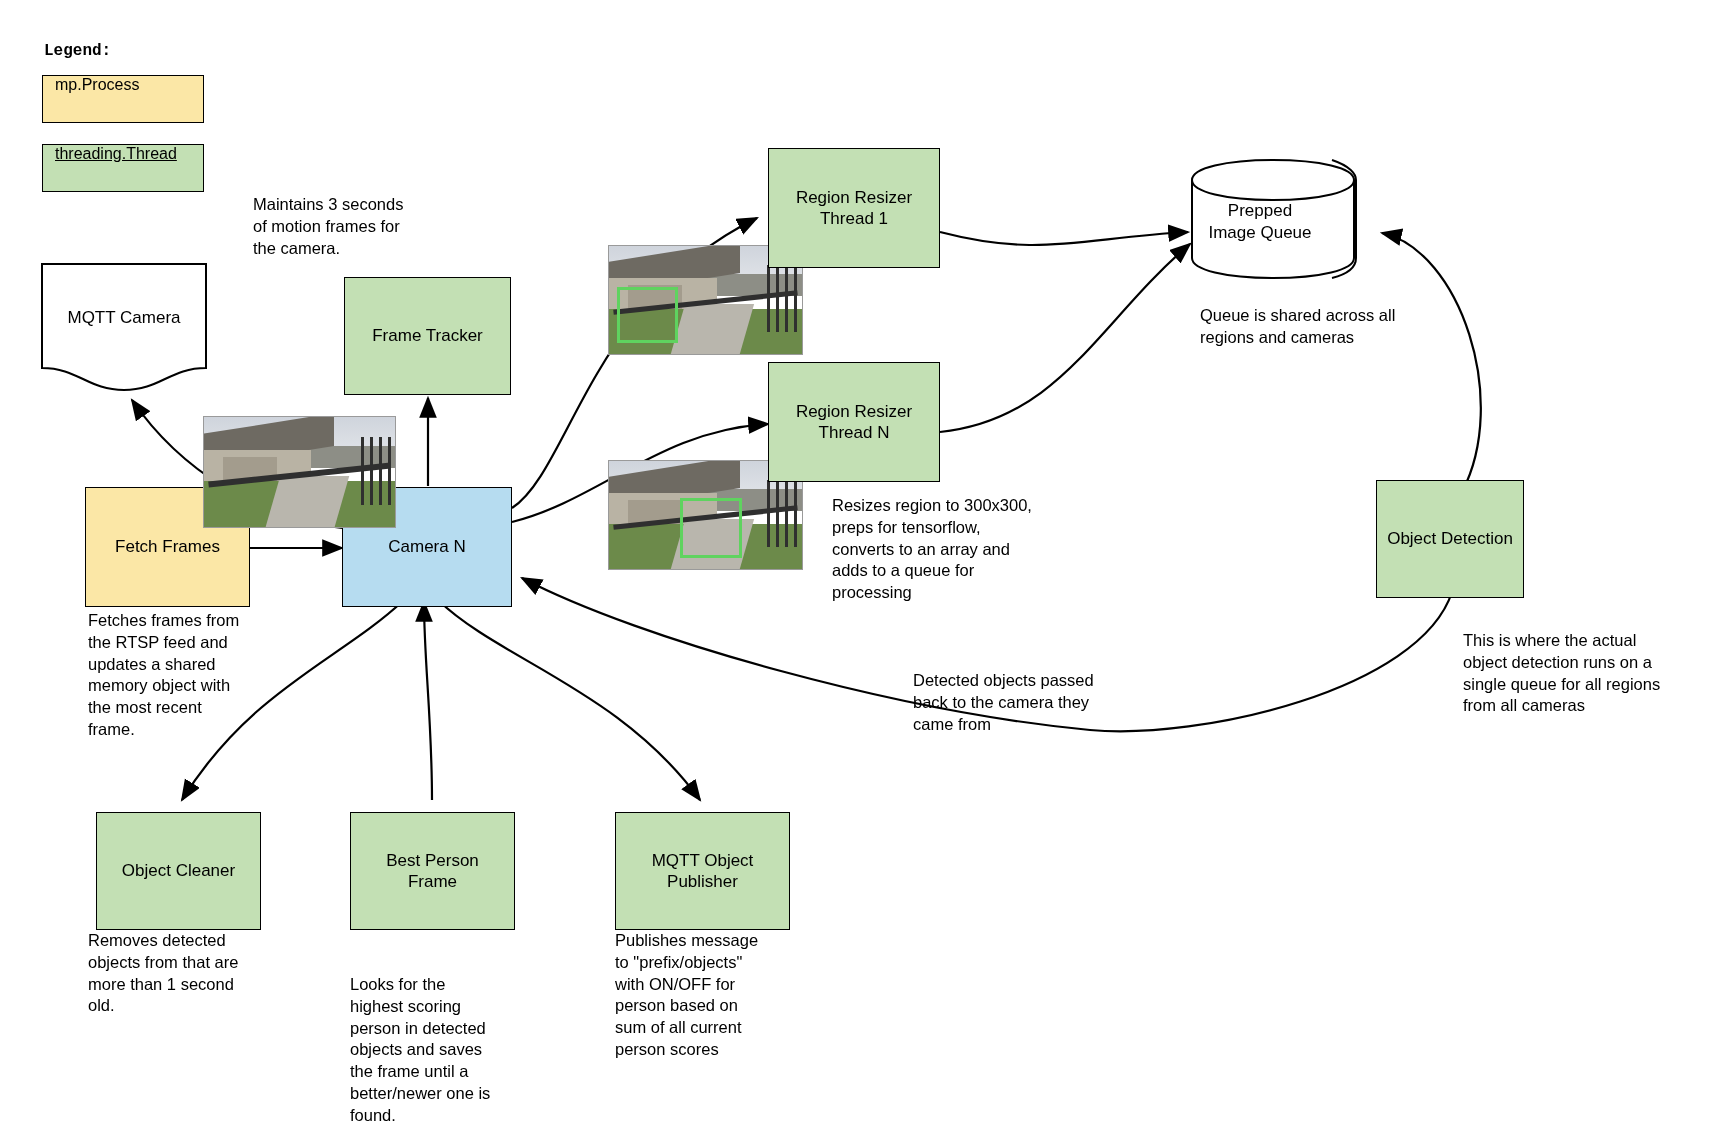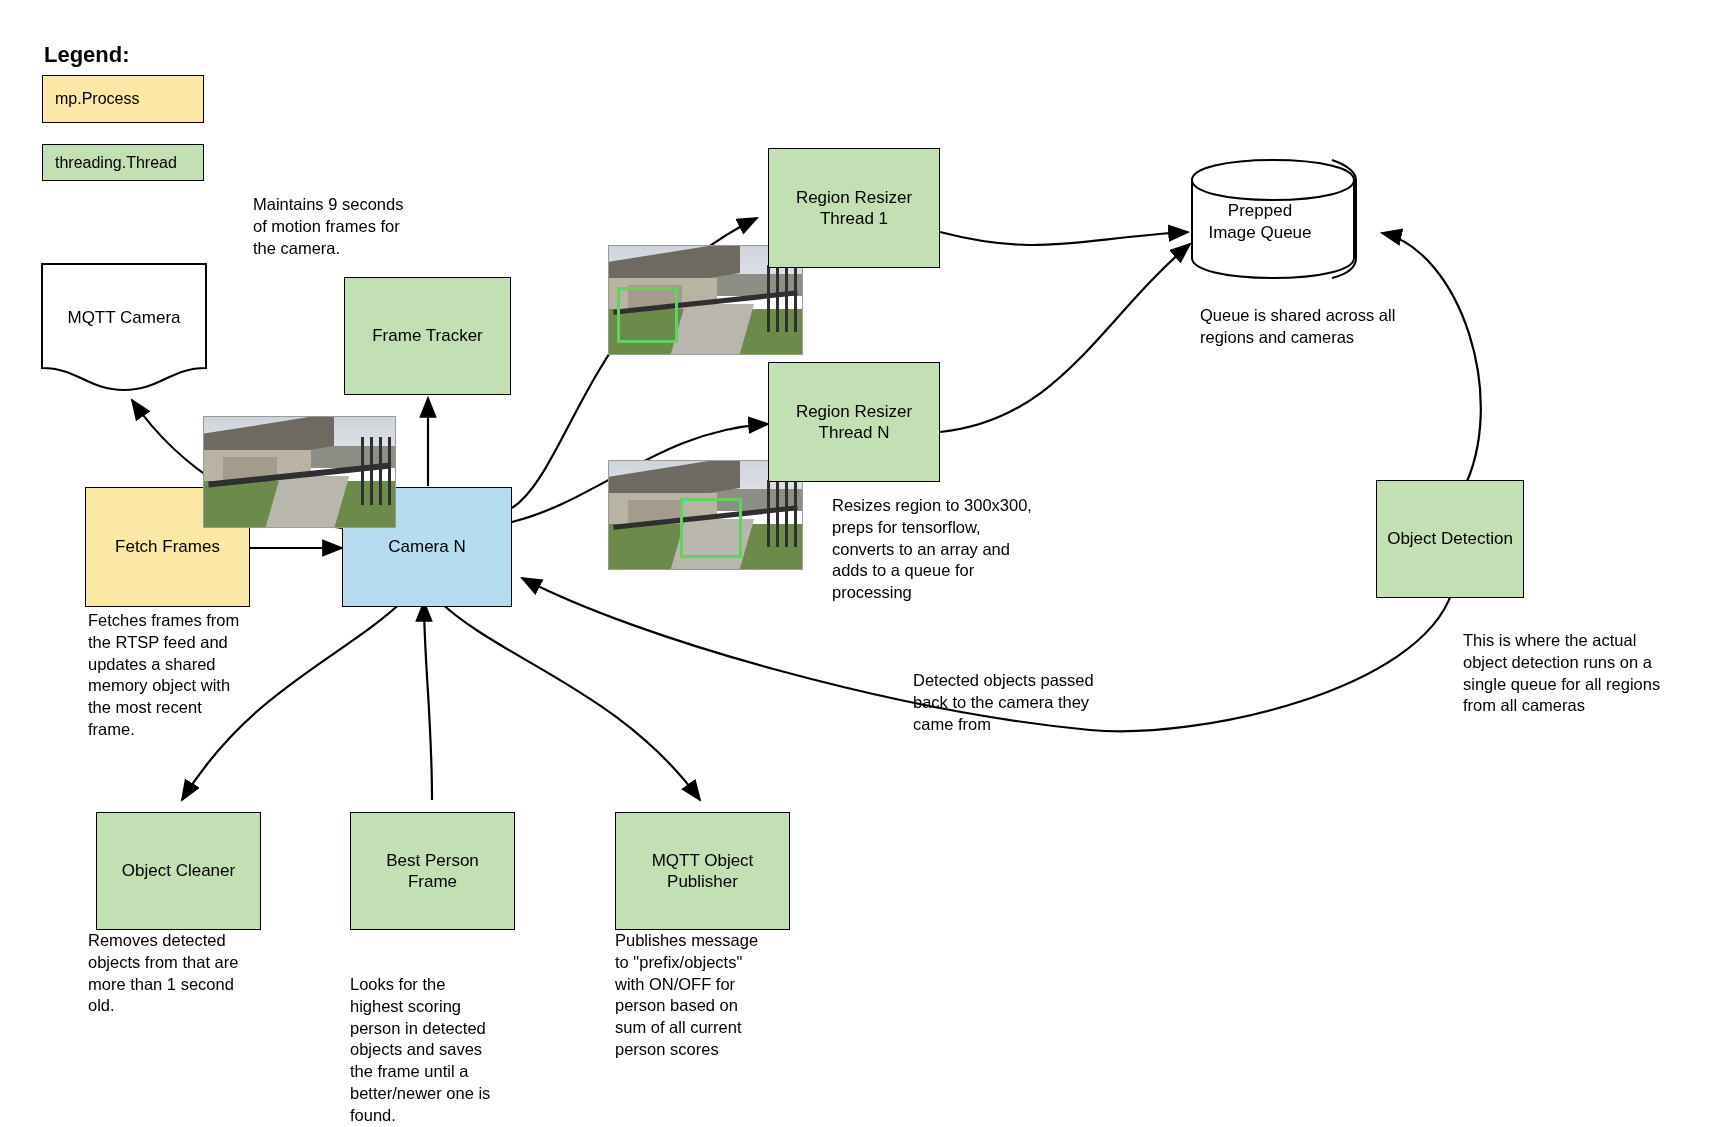--- a/index.html
+++ b/index.html
@@ -37,30 +37,31 @@
     font-size: 17px;
     line-height: 1.25;
     padding: 4px;
   }
   .green { background: #c3e0b4; }
   .yellow { background: #fbe7a6; }
   .blue { background: #b6dcf0; }
 
   .legend-title {
     position: absolute;
-    font-size: 22px;
+    font-size: 16px;
     font-weight: bold;
+    font-family: Liberation Mono, monospace;
   }
   .legend-box {
     position: absolute;
     box-sizing: border-box;
     border: 1px solid #000000;
     font-size: 16px;
     display: flex;
-    align-items: center;
+    align-items: flex-start;
     padding-left: 12px;
   }
   .note {
     position: absolute;
     font-size: 16.5px;
     line-height: 1.32;
     color: #000000;
     white-space: pre-line;
   }
   
@@ -170,21 +171,21 @@
       <path d="M438,600 C500,660 620,690 700,800"></path>
     </g>
   </svg>
 
   <div class="legend-title" style="left:44px; top:42px;">Legend:</div>
 
   <div class="legend-box yellow" style="left:42px; top:75px; width:162px; height:48px;">
     <span>mp.Process</span>
   </div>
 
-  <div class="legend-box green" style="left:42px; top:144px; width:162px; height:37px;">
+  <div class="legend-box green" style="left:42px; top:144px; width:162px; height:48px;text-decoration:underline;">
     <span>threading.Thread</span>
   </div>
 
   <svg class="doc-shape" style="left:40px; top:262px; width:168px; height:130px;" viewBox="0 0 168 130">
     <path d="M2,2 L166,2 L166,106 C130,106 120,128 84,128 C48,128 38,106 2,106 Z" fill="#ffffff" stroke="#000000" stroke-width="2"></path>
   </svg>
   <div class="doc-label" style="left:40px; top:308px; width:168px;">MQTT Camera</div>
 
   <div class="node yellow" style="left:85px; top:487px; width:165px; height:120px;">
     <span>Fetch Frames</span>
@@ -268,21 +269,21 @@
 
   <div class="node green" style="left:96px; top:812px; width:165px; height:118px;">
     <span>Object Cleaner</span>
   </div>
 
   <div class="node green" style="left:615px; top:812px; width:175px; height:118px; white-space:pre-line;">
     <span>MQTT Object
 Publisher</span>
   </div>
 
-  <div class="note" style="left:253px; top:194px; width:210px;">Maintains 9 seconds
+  <div class="note" style="left:253px; top:194px; width:210px;">Maintains 3 seconds
 of motion frames for
 the camera.</div>
 
   <div class="note" style="left:88px; top:610px; width:190px;">Fetches frames from
 the RTSP feed and
 updates a shared
 memory object with
 the most recent
 frame.</div>
 

